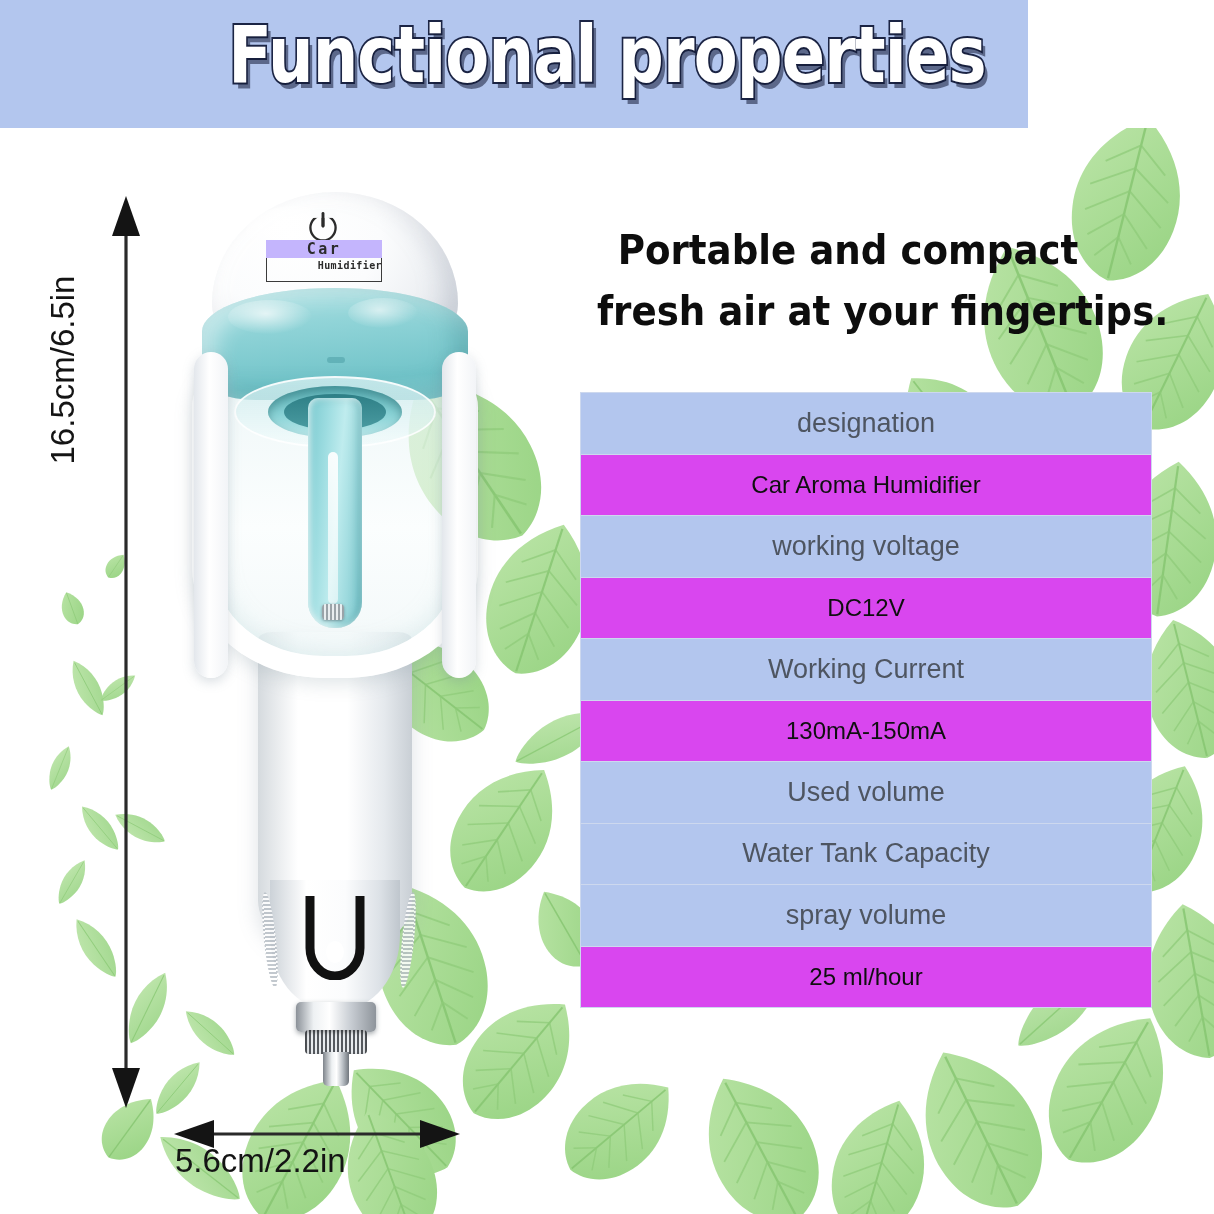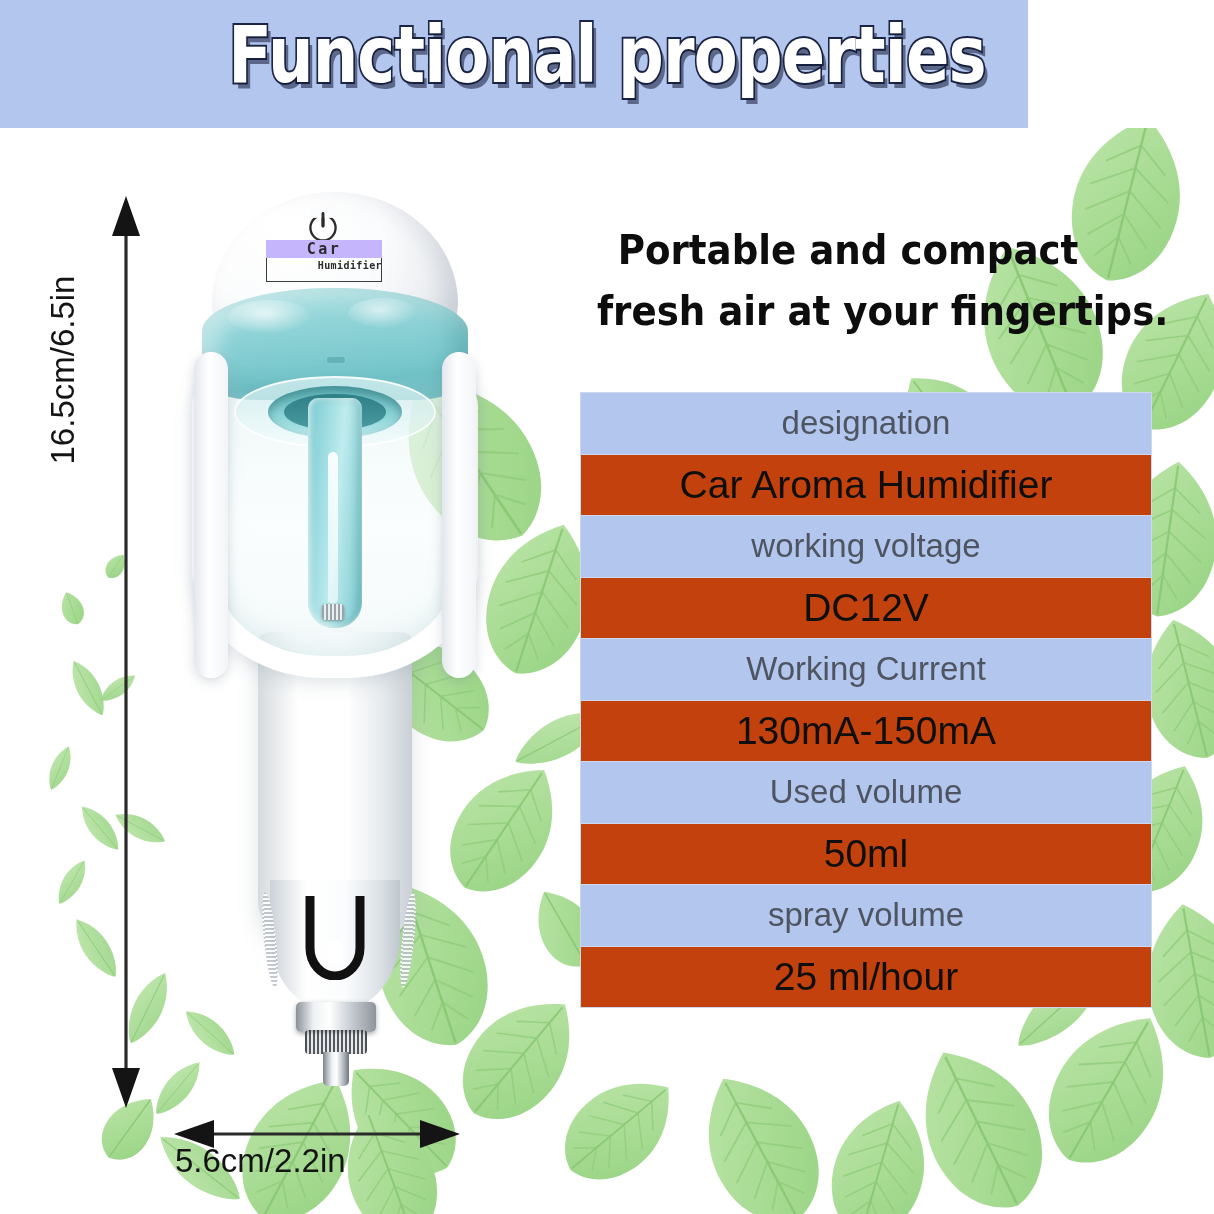--- a/index.html
+++ b/index.html
@@ -368,27 +368,27 @@
     height: 61.5px;
     display: flex;
     align-items: center;
     justify-content: center;
     border-bottom: 1px solid #cdd8ee;
     font-family: "Liberation Sans", sans-serif;
   }
   .spec-row.label {
     background: #b3c6ee;
     color: #4e5561;
-    font-size: 33px;
+    font-size: 27px;
     font-weight: 400;
   }
   .spec-row.value {
-    background: #c2410c;
+    background: #d946ef;
     color: #0f0f0f;
-    font-size: 39px;
+    font-size: 24px;
     font-weight: 400;
   }
 </style>
 </head>
 <body>
 
 <div id="page">
 
   <div class="leaf-layer">
     <svg width="1214" height="1086" viewBox="0 0 1214 1086">
@@ -533,18 +533,18 @@
   </div>
 
   <div class="spec-table">
       <div class="spec-row label">designation</div>
       <div class="spec-row value">Car Aroma Humidifier</div>
       <div class="spec-row label">working voltage</div>
       <div class="spec-row value">DC12V</div>
       <div class="spec-row label">Working Current</div>
       <div class="spec-row value">130mA-150mA</div>
       <div class="spec-row label">Used volume</div>
-      <div class="spec-row value">50ml</div>
+      <div class="spec-row label">Water Tank Capacity</div>
       <div class="spec-row label">spray volume</div>
       <div class="spec-row value">25 ml/hour</div>
     </div>
 
 </div>
 
 </body></html>

